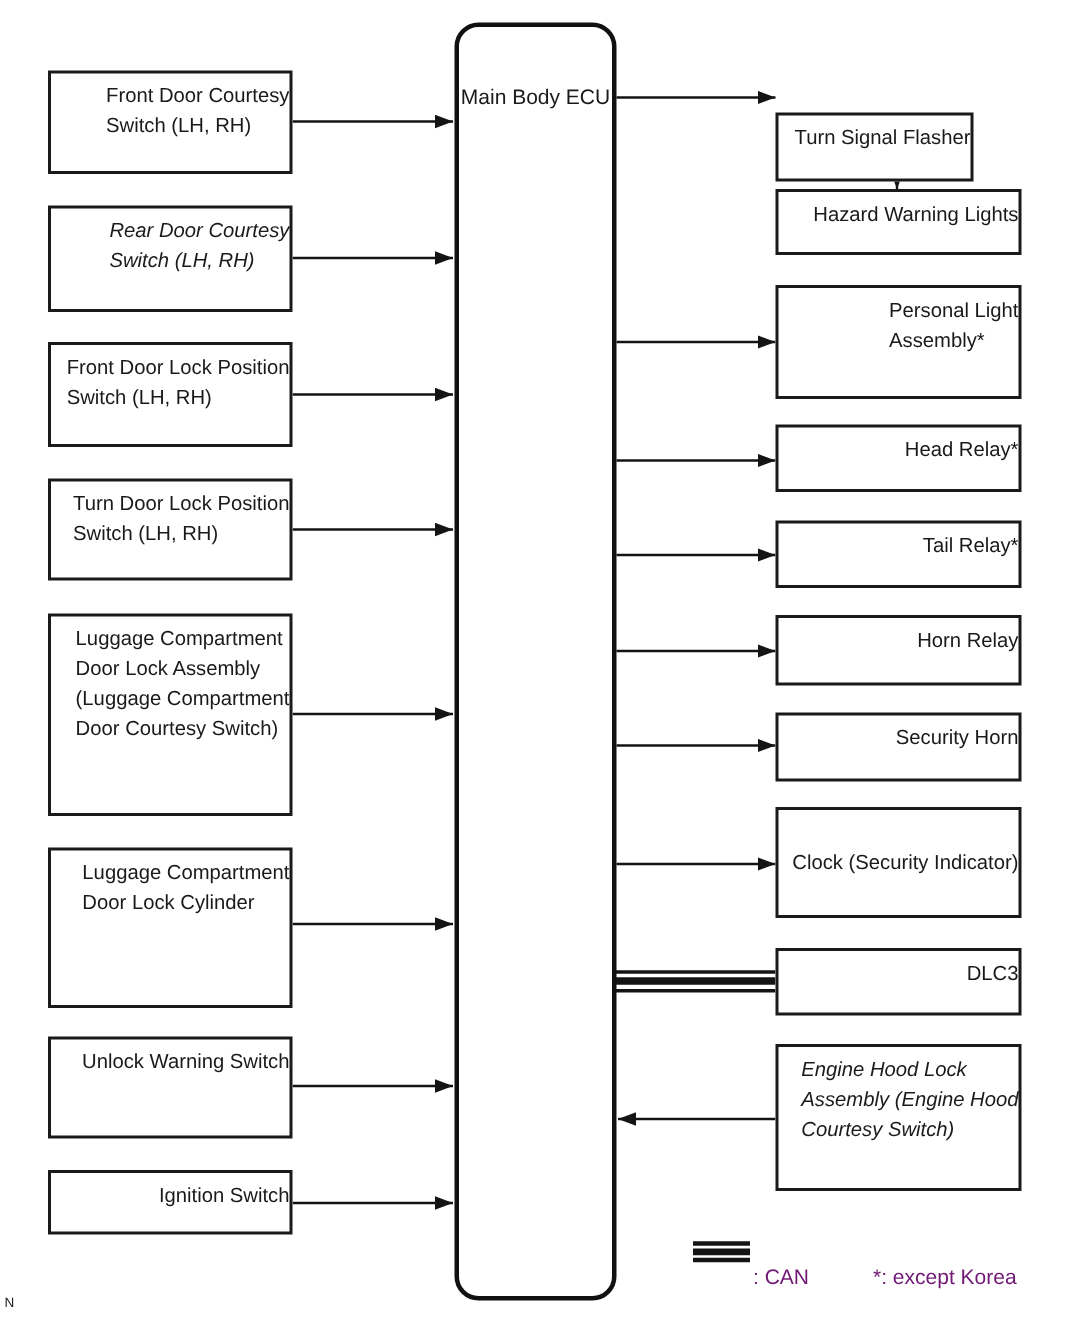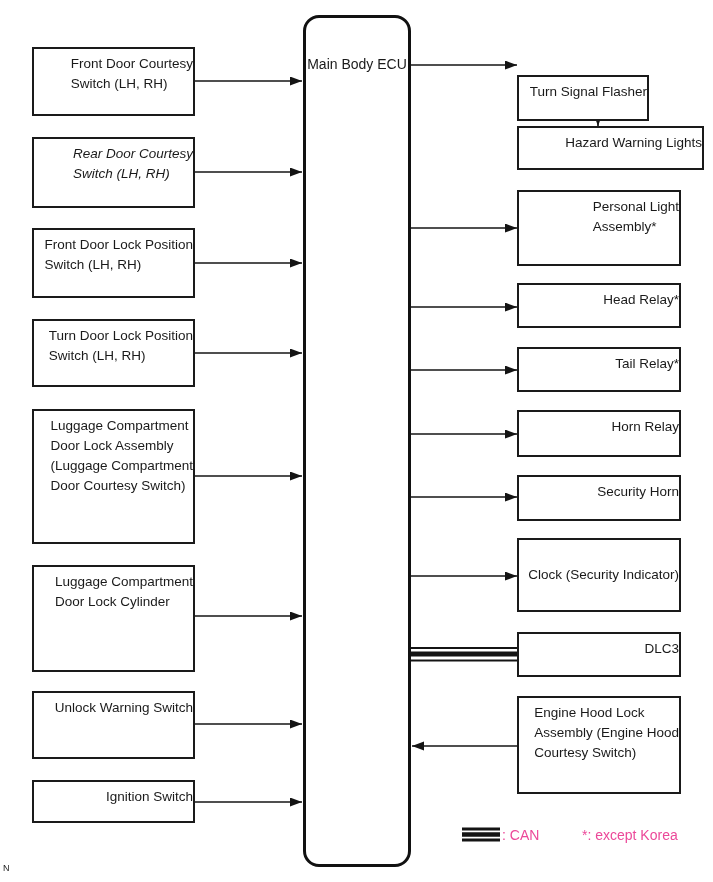--- a/index.html
+++ b/index.html
@@ -38,21 +38,22 @@
     background:#ffffff;
     text-align:center;
     padding-top:38px;
     font-size:14px;
   }
   #connector-layer{position:absolute;left:0;top:0;pointer-events:none;}
   .legend-text{
     position:absolute;
     font-size:14px;
     line-height:16px;
-    color:#ec4899;
+    color:#701a75;
+    margin-top:16px;
   }
   #figure-code{
     position:absolute;
     left:3px;top:863px;
     font-size:9px;
     color:#1a1a1a;
   }
 </style>
 </head>
 <body>
@@ -166,21 +167,21 @@
   <div class="box single" style="left:32px;top:691px;width:163px;height:68px;">
     <span class="txt">Unlock Warning Switch</span>
   </div>
   <div class="box single" style="left:32px;top:780px;width:163px;height:43px;">
     <span class="txt">Ignition Switch</span>
   </div>
 
   <div class="box single" style="left:517px;top:43px;width:132px;height:46px;margin-top:32px;">
     <span class="txt">Turn Signal Flasher</span>
   </div>
-  <div class="box single" style="left:517px;top:126px;width:187px;height:44px;">
+  <div class="box single" style="left:517px;top:126px;width:164px;height:44px;">
     <span class="txt">Hazard Warning Lights</span>
   </div>
   <div class="box" style="left:517px;top:190px;width:164px;height:76px;">
     <span class="txt">Personal Light
 Assembly*</span>
   </div>
   <div class="box single" style="left:517px;top:283px;width:164px;height:45px;">
     <span class="txt">Head Relay*</span>
   </div>
   <div class="box single" style="left:517px;top:347px;width:164px;height:45px;">
@@ -191,21 +192,21 @@
   </div>
   <div class="box single" style="left:517px;top:475px;width:164px;height:46px;">
     <span class="txt">Security Horn</span>
   </div>
   <div class="box single vcenter" style="left:517px;top:538px;width:164px;height:74px;">
     <span class="txt">Clock (Security Indicator)</span>
   </div>
   <div class="box single" style="left:517px;top:632px;width:164px;height:45px;">
     <span class="txt">DLC3</span>
   </div>
-  <div class="box" style="left:517px;top:696px;width:164px;height:98px;">
+  <div class="box" style="left:517px;top:696px;width:164px;height:98px;font-style:italic;">
     <span class="txt">Engine Hood Lock
 Assembly (Engine Hood
 Courtesy Switch)</span>
   </div>
 
   <div class="legend-text" style="left:502px;top:827px;">: CAN</div>
   <div class="legend-text" style="left:582px;top:827px;">*: except Korea</div>
 
   <div id="figure-code">N</div>
 </div>

